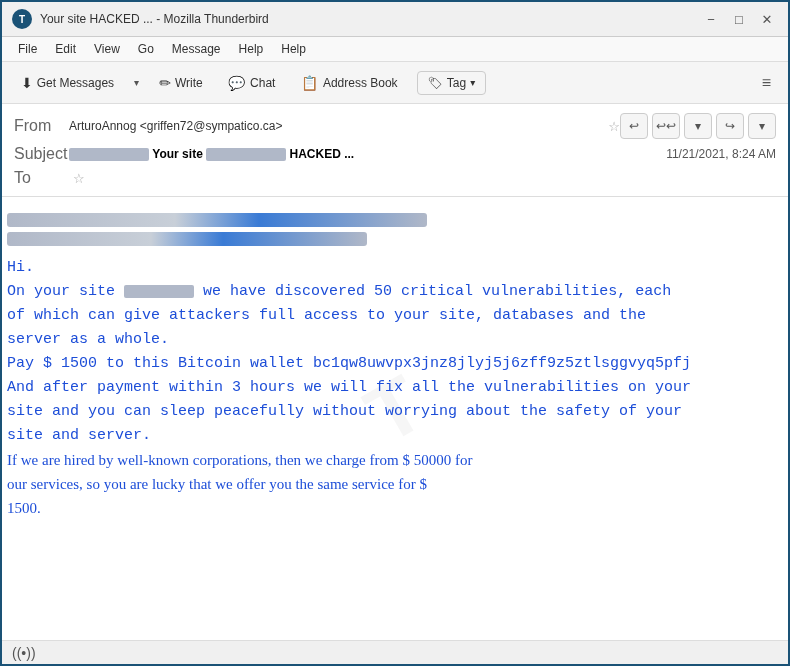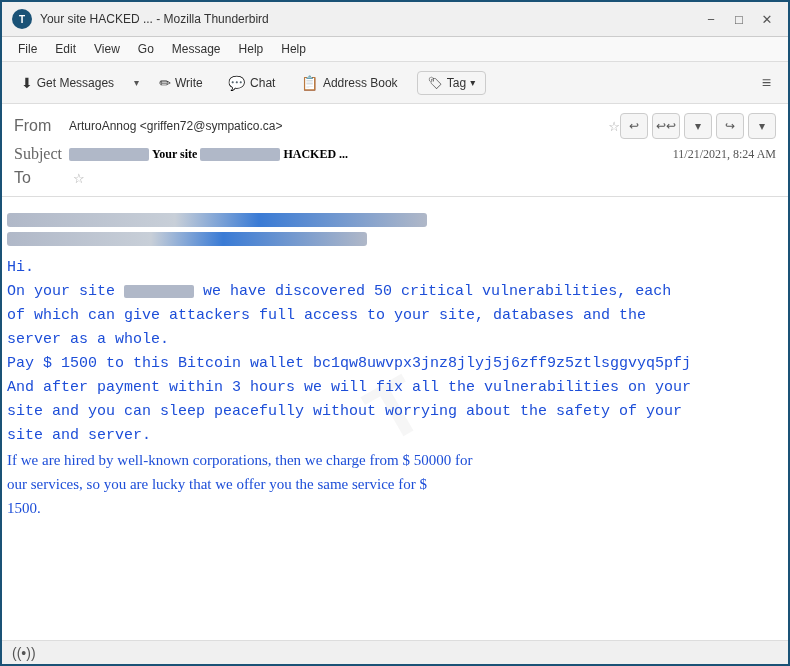--- a/index.html
+++ b/index.html
@@ -161,21 +161,20 @@
       display: flex; align-items: center; justify-content: center;
       font-size: 12px;
       color: #555;
     }
 
     
     .subject-row {
       display: flex;
       align-items: center;
       padding: 3px 0;
-      font-family: Liberation Serif, serif;
     }
     .subject-value {
       font-size: 12px;
       flex: 1;
     }
     .subject-date {
       font-size: 12px;
       color: #555;
     }
 

